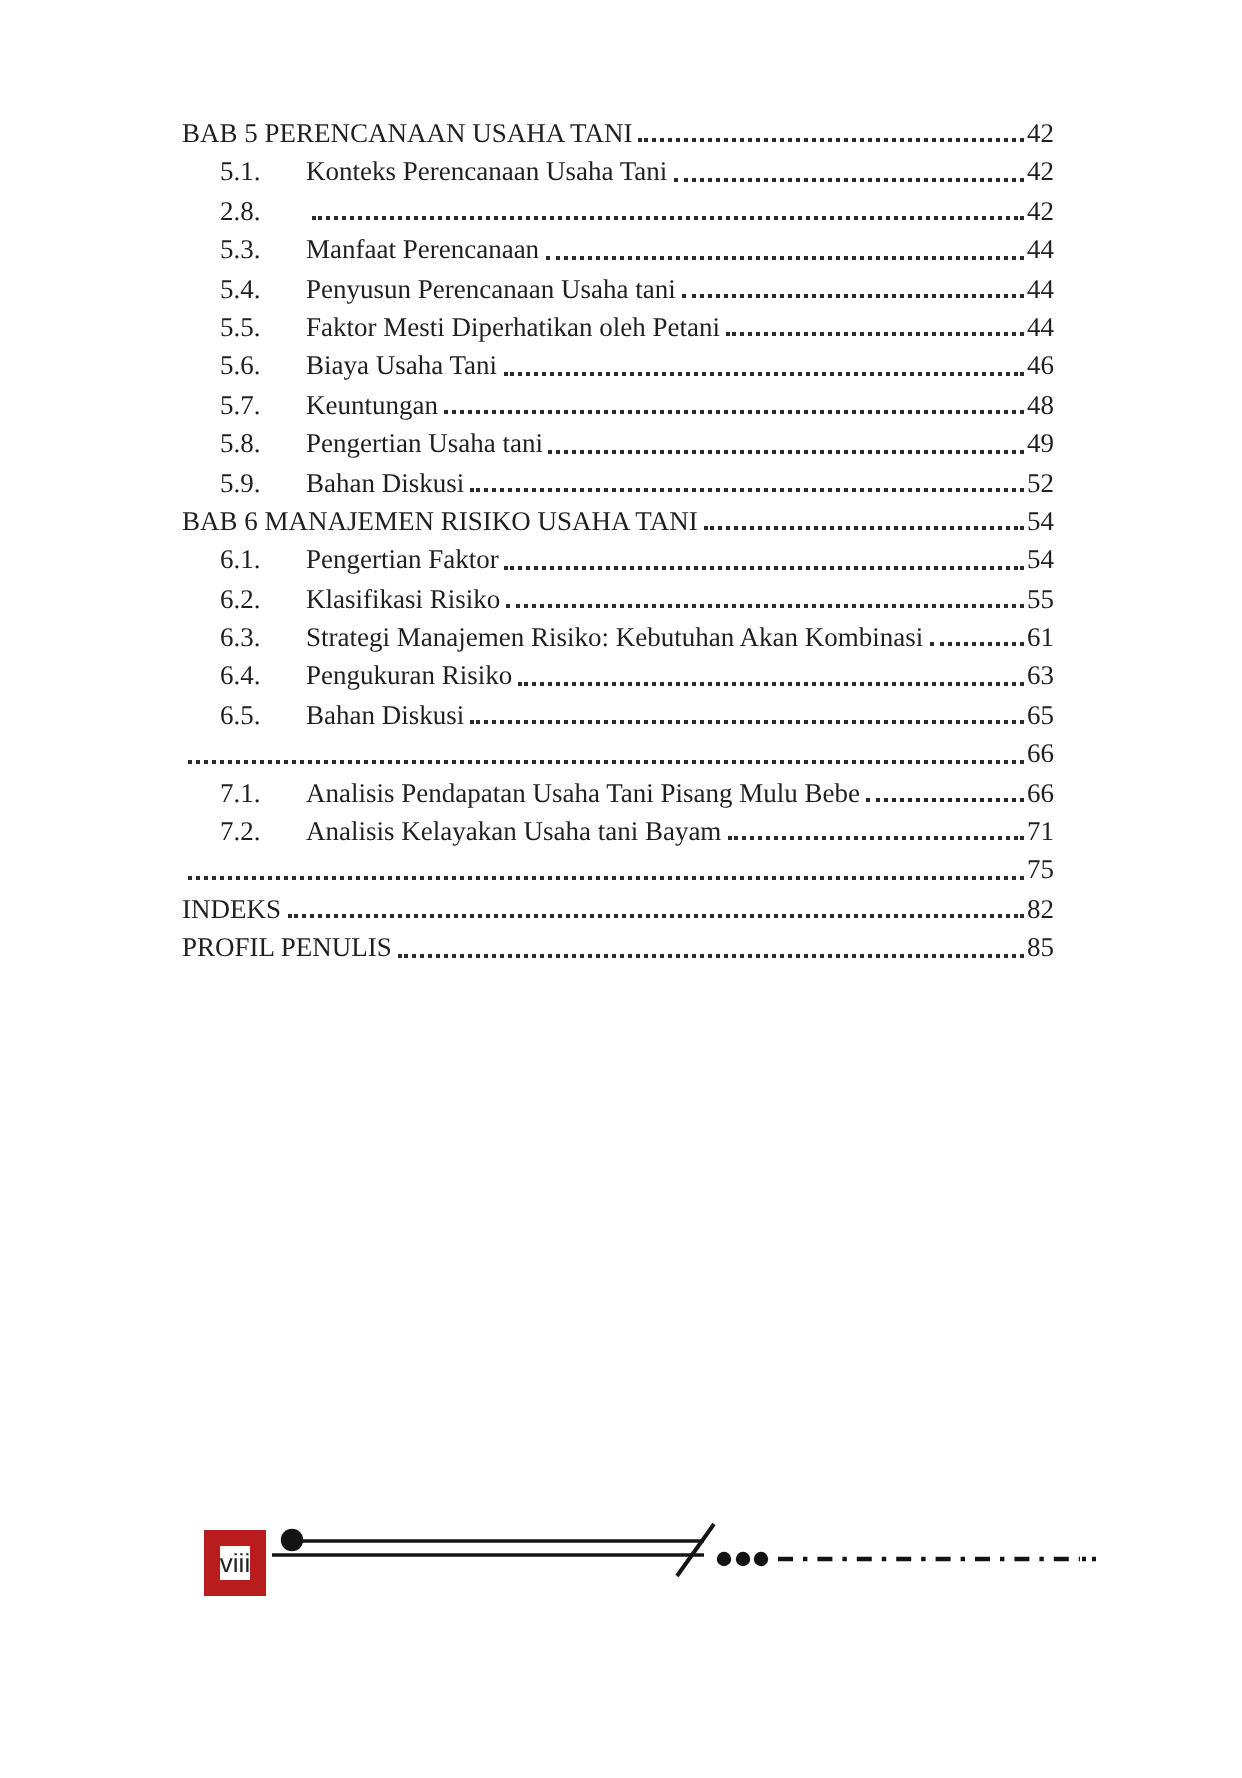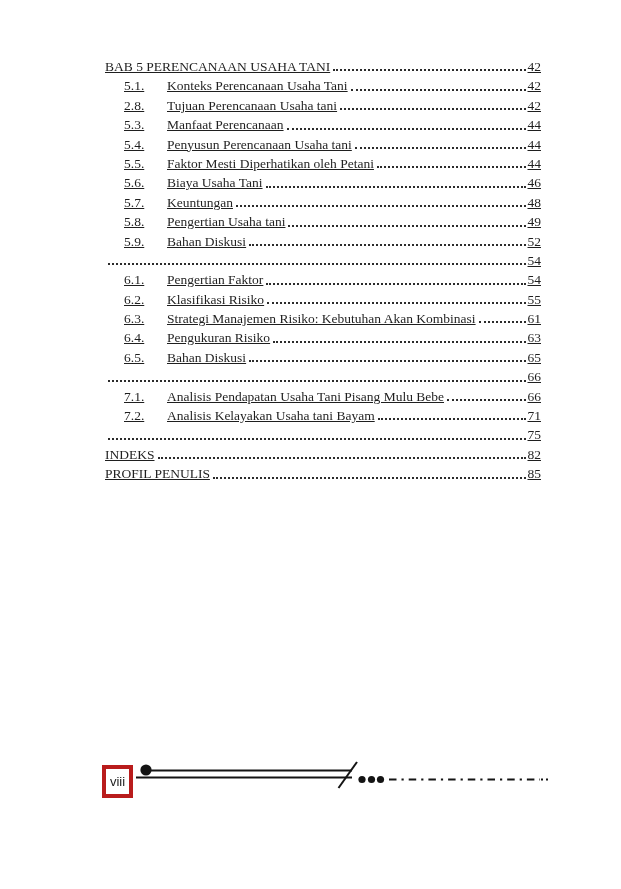--- a/index.html
+++ b/index.html
@@ -7,24 +7,23 @@
     position: relative;
     width: 621px;
     height: 889px;
     background: #ffffff;
     font-family: "Liberation Serif", serif;
     color: #1f1f1f;
     overflow: hidden;
   }
   .toc {
     position: absolute;
-    left: 105px;
+    left: 91px;
     top: 57px;
     width: 436px;
-    text-decoration: underline;
   }
   .toc-row {
     display: flex;
     align-items: baseline;
     height: 19.4px;
     line-height: 19.4px;
     font-size: 13.5px;
     white-space: nowrap;
   }
   .toc-row.section { padding-left: 19px; }
@@ -40,21 +39,21 @@
     margin: 0 2px 5px 3px;
     border-bottom: 2px dotted #2b2b2b;
   }
   .toc-page { flex: 0 0 auto; }
   .page-num-box {
     position: absolute;
     left: 102px;
     top: 765px;
     width: 31px;
     height: 33px;
-    border: 4px solid #b91c1c;
+    border: 8px solid #b91c1c;
     box-sizing: border-box;
     display: flex;
     align-items: center;
     justify-content: center;
     font-family: "Liberation Sans", sans-serif;
     font-size: 13px;
     color: #222;
     background: #fff;
   }
   .ornament-svg {
@@ -77,21 +76,20 @@
         <span class="toc-page">42</span>
       </div>
       <div class="toc-row section">
         <span class="toc-num">5.1.</span>
         <span class="toc-label">Konteks Perencanaan Usaha Tani</span>
         <span class="leader"></span>
         <span class="toc-page">42</span>
       </div>
       <div class="toc-row section">
         <span class="toc-num">2.8.</span>
-        <span class="toc-label">Tujuan Perencanaan Usaha tani</span>
         <span class="leader"></span>
         <span class="toc-page">42</span>
       </div>
       <div class="toc-row section">
         <span class="toc-num">5.3.</span>
         <span class="toc-label">Manfaat Perencanaan</span>
         <span class="leader"></span>
         <span class="toc-page">44</span>
       </div>
       <div class="toc-row section">
@@ -124,20 +122,21 @@
         <span class="leader"></span>
         <span class="toc-page">49</span>
       </div>
       <div class="toc-row section">
         <span class="toc-num">5.9.</span>
         <span class="toc-label">Bahan Diskusi</span>
         <span class="leader"></span>
         <span class="toc-page">52</span>
       </div>
       <div class="toc-row chapter">
+        <span class="toc-label">BAB 6 MANAJEMEN RISIKO USAHA TANI</span>
         <span class="leader"></span>
         <span class="toc-page">54</span>
       </div>
       <div class="toc-row section">
         <span class="toc-num">6.1.</span>
         <span class="toc-label">Pengertian Faktor</span>
         <span class="leader"></span>
         <span class="toc-page">54</span>
       </div>
       <div class="toc-row section">

